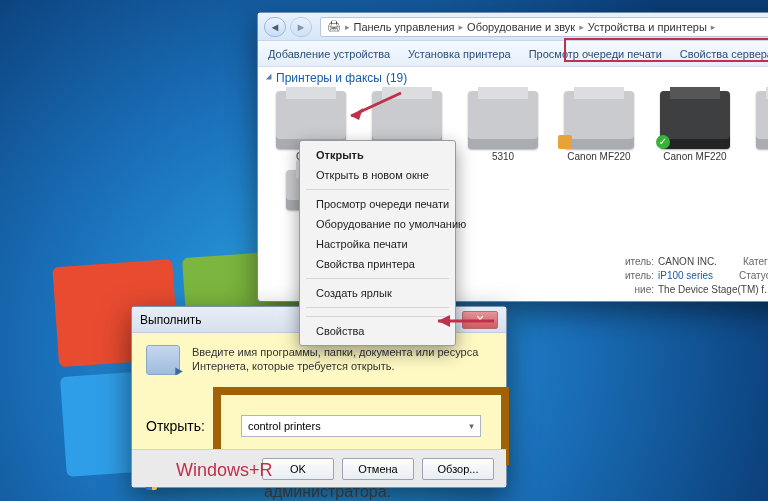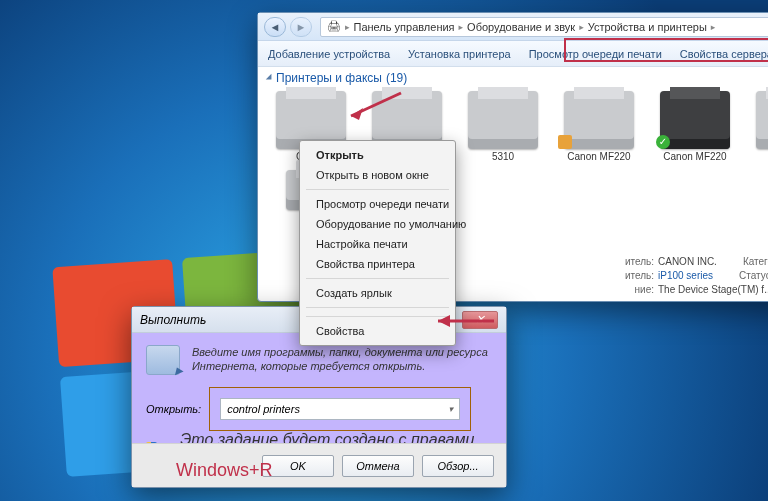--- a/index.html
+++ b/index.html
@@ -57,38 +57,38 @@
   }
   .ctx .grp { padding: 2px 0; }
   .ctx .sep { height:1px; background:#d6d6d6; margin: 2px 4px; }
   .ctx .item { padding: 4px 14px; white-space:nowrap; }
   .ctx .item:hover, .ctx .item.hl { background:#e0ebf7; }
   .ctx .bold { font-weight:600; }
 
   
   .run {
     position: absolute; left: 131px; top: 306px; width: 376px; height: 182px;
-    background: #c4b5fd; border:1px solid #7a91ab; border-radius:4px;
-    box-shadow: 0 10px 30px rgba(0,0,0,.5); z-index: 15; font-style: italic;
+    background: #fef9c3; border:1px solid #7a91ab; border-radius:4px;
+    box-shadow: 0 10px 30px rgba(0,0,0,.5); z-index: 15;
   }
   .run-title { height: 26px; background: linear-gradient(#e8eef7,#d6e0ed); border-bottom:1px solid #c2cedb; padding:0 8px; display:flex;align-items:center;justify-content:space-between; font-size:12px;}
   .run-close{ width:36px;height:18px;border:1px solid #b86b6f;border-radius:2px;background:linear-gradient(#e59699,#cf5b60);color:#fff;font-size:11px; display:flex;align-items:center;justify-content:center;}
   .run-body{ padding: 12px 14px 8px; }
   .run-body .row{ display:flex; gap:12px; align-items:flex-start;}
   .run-icon{ width:34px;height:30px;background:linear-gradient(#c7d8ee,#9ebbe0);border:1px solid #8aa7ca;border-radius:3px;position:relative;}
   .run-icon::after{content:"▶";position:absolute;right:-4px;bottom:-2px;color:#3d6aa1;font-size:10px;}
   .run-desc{ font-size:11px; color:#333; line-height:14px; flex:1;}
   .openrow{ display:flex;align-items:center; gap:10px; margin-top:12px;}
-  .openrow label{ font-size:11px;}
+  .openrow label{ font-size:14px;}
   .openrow .fieldwrap{ flex:1; height:22px; border:1px solid #acb6c2; background:#fff; display:flex; align-items:center; padding:0 6px; font-size:11px;}
-  .run-highlight{ border:1px solid #a16207; padding:10px; display:inline-flex; margin-left:-2px;}
+  .run-highlight{ border:8px solid #a16207; padding:20px; display:inline-flex; margin-left:-2px;}
   .dropbtn{ margin-left:auto; font-size:9px; color:#666;}
   .adminrow{ display:flex;align-items:center;gap:6px;font-size:16px;color:#333;text-align:center;}
   .shield{ width:14px;height:14px;border-radius:2px;background:conic-gradient(#2a70c9 0 25%, #f2c23a 0 50%, #2a70c9 0 75%, #f2c23a 0 100%); }
-  .run-buttons{ position:absolute;left:0;right:0;bottom:0;height:44px;background:#eaeaea;border-top:1px solid #d3d3d3;display:flex;align-items:center;justify-content:flex-end;gap:8px;padding:0 12px;}
+  .run-buttons{ position:absolute;left:0;right:0;bottom:0;height:38px;background:#eaeaea;border-top:1px solid #d3d3d3;display:flex;align-items:center;justify-content:flex-end;gap:8px;padding:0 12px;}
   .btn{ min-width:72px;height:22px;border:1px solid #9aa4b0;background:linear-gradient(#fdfdfd,#e9edf2);font-size:11px;display:flex;align-items:center;justify-content:center;border-radius:2px;}
   .hotkey{ position:absolute; left:176px; top:460px; font-size:18px; color:#c0304a; font-weight:500; z-index:16;}
 </style>
 </head>
 <body>
 
 <div class="winlogo">
   <div class="q r"></div>
     <div class="q g"></div>
     <div class="q b"></div>

